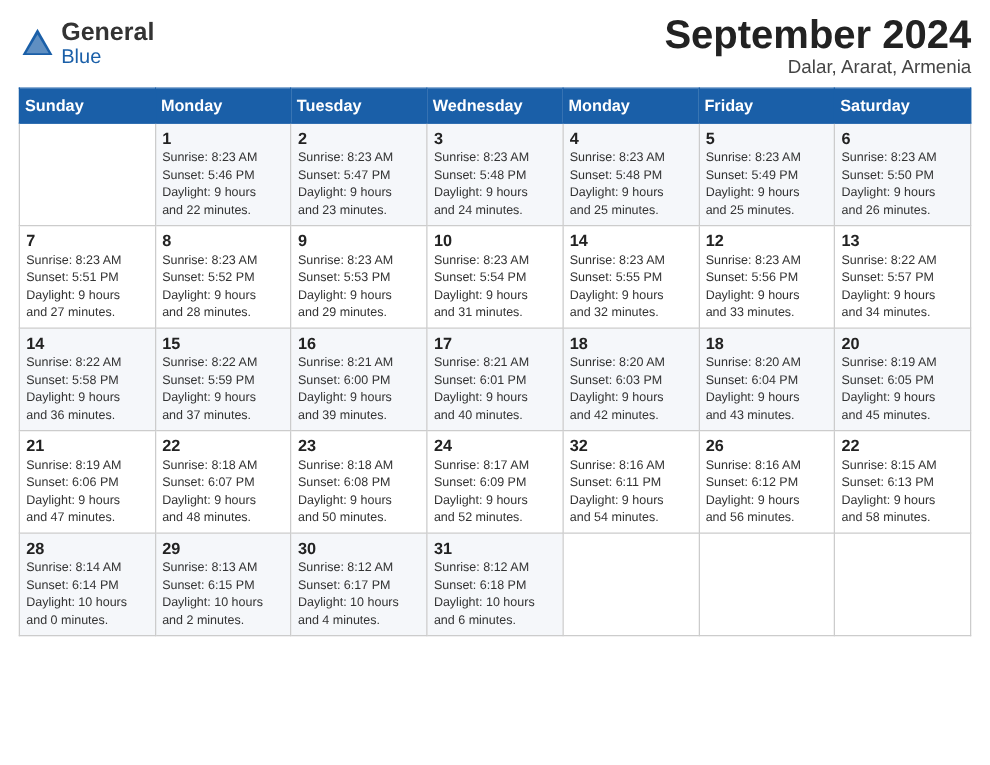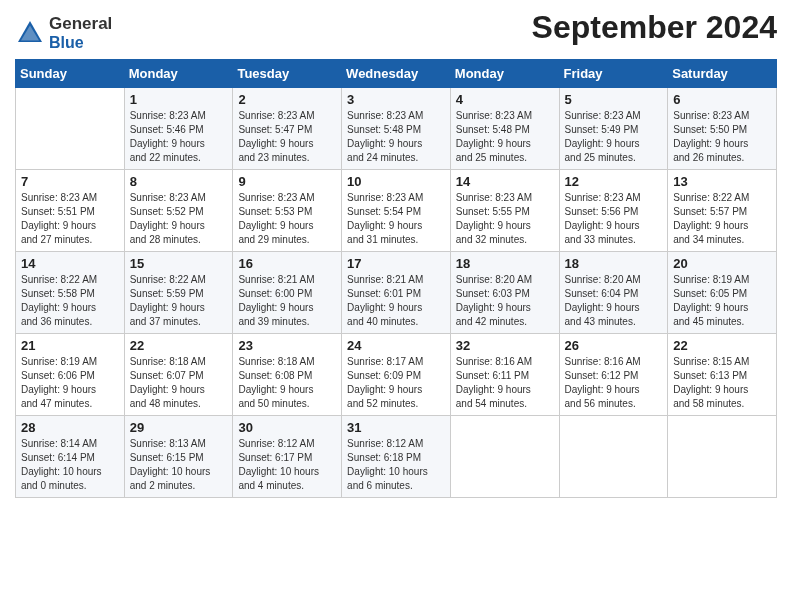--- a/index.html
+++ b/index.html
@@ -26,27 +26,27 @@
       display: flex;
       align-items: center;
       margin-top: 5px;
     }
     .logo-text {
       display: flex;
       flex-direction: column;
       line-height: 1.1;
     }
     .logo-general {
-      font-size: 17px;
+      font-size: 20px;
       font-weight: bold;
       color: #333;
     }
     .logo-blue {
       font-size: 16px;
-      font-weight: bold;
+      font-weight: normal;
       color: #1a5fa8;
     }
     .logo-icon {
       width: 30px;
       height: 30px;
       margin-right: 4px;
     }
     .title-block {
       text-align: right;
     }
@@ -113,20 +113,21 @@
         <polygon points="20,4 36,32 4,32" fill="#1a5fa8"></polygon>
         <polygon points="20,10 32,30 8,30" fill="#fff" opacity="0.3"></polygon>
       </svg>
       <div class="logo-text">
         <span class="logo-general">General</span>
         <span class="logo-blue">Blue</span>
       </div>
     </div>
     <div class="title-block">
       <div class="main-title">September 2024</div>
+      <div class="subtitle">Dalar, Ararat, Armenia</div>
     </div>
   </div>
 
   <table class="calendar">
     <thead>
       <tr>
       <th>Sunday</th>
           <th>Monday</th>
           <th>Tuesday</th>
           <th>Wednesday</th>

